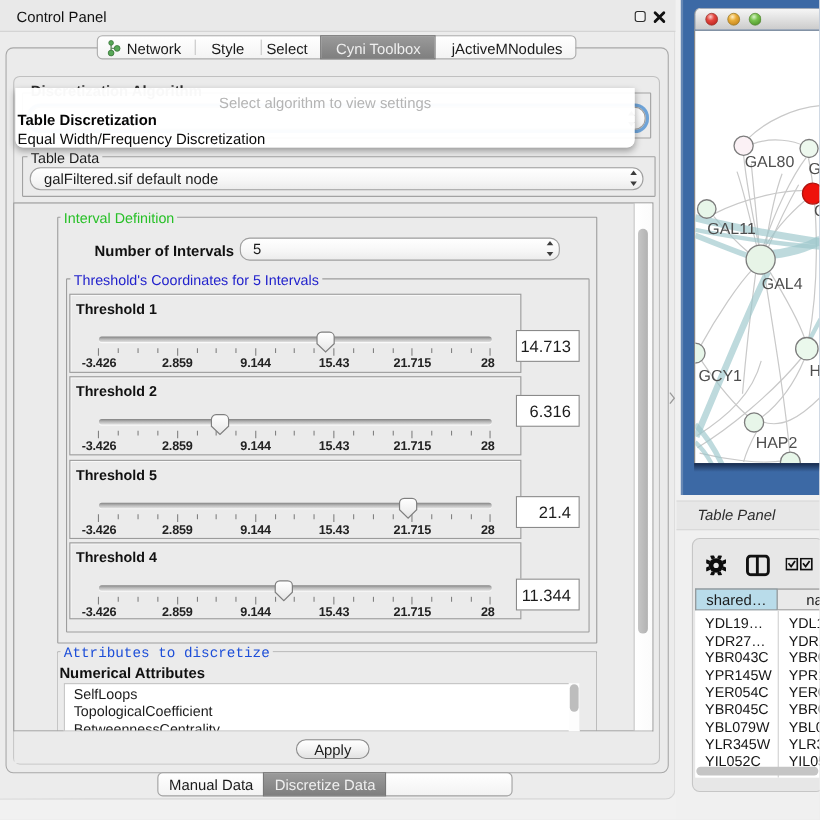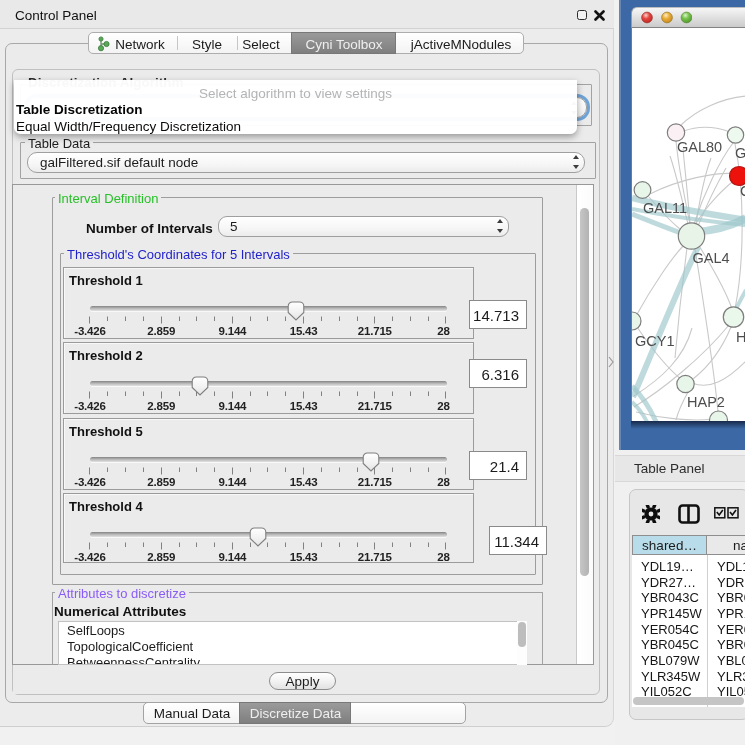--- a/index.html
+++ b/index.html
@@ -275,27 +275,27 @@
  <div style="position:absolute;left:185.0px;top:33px;width:18px;height:20px;"><svg width="18" height="20" viewBox="0 0 18 20">
         <defs>
           <linearGradient id="tg" x1="0.5" y1="0" x2="0.5" y2="1">
             <stop offset="0" stop-color="#ffffff"></stop>
             <stop offset="0.55" stop-color="#f2f2f2"></stop>
             <stop offset="1" stop-color="#e4e4e4"></stop>
           </linearGradient>
         </defs>
         <path d="M1.2,5.2 a4.2,4.2 0 0 1 4.2,-4.2 h7.2 a4.2,4.2 0 0 1 4.2,4.2 v6.2 l-7.8,7.6 l-7.8,-7.6 z" fill="url(#tg)" stroke="#7f7f7f" stroke-width="1.1"></path>
       </svg></div>
- <div class="vbox" style="top:32px;margin-left:20px;">
+ <div class="vbox" style="top:32px;">
       <span>11.344</span>
     </div>
 </div>
 
 <div class="group" style="left:52px;top:592px;width:491px;height:73px;border-bottom:none;"></div>
-<div class="gtitle" style="left:55px;top:586px;color:#8b5cf6;">Attributes to discretize</div>
+<div class="gtitle" style="left:55px;top:586px;color:#1d4ed8;font-family:Liberation Mono, monospace;">Attributes to discretize</div>
 <div class="abs blab" style="left:54px;top:604px;font-size:13.5px;">Numerical Attributes</div>
 <div class="abs" style="left:58px;top:621px;width:469px;height:44px;background:#fff;border:1px solid #c2c2c2;overflow:hidden;">
     <div style="position:absolute;left:8px;top:1px;font-size:13px;line-height:16px;">SelfLoops<br>TopologicalCoefficient<br>BetweennessCentrality</div>
   </div>
 <div class="abs" style="left:517px;top:621px;width:10px;height:44px;background:#fdfdfd;"></div>
 <div class="abs" style="left:518px;top:622px;width:8px;height:25px;background:#bdbdbd;border-radius:4px;"></div>
 
 <div class="abs" style="left:13px;top:665px;width:580px;height:29px;background:#ebebeb;"></div>
 <div class="abs" style="left:269px;top:672px;width:67px;height:18px;background:linear-gradient(#ffffff,#f3f3f3 50%,#e2e2e2);border:1px solid #8d8d8d;border-radius:9px;text-align:center;padding-top:1px;font-size:13.5px;">Apply</div>
 
@@ -393,21 +393,21 @@
   <text x="104" y="314">H</text>
   <text x="3" y="318">GCY1</text>
   <text x="55" y="379">HAP2</text>
  </g>
 </svg>
   </div>
 <div class="abs" style="left:631px;top:421px;width:114px;height:8px;background:linear-gradient(#17294a,rgba(60,105,165,0));"></div>
 
 <div class="abs" style="left:615px;top:450px;width:130px;height:295px;background:#f0f0f0;"></div>
 <div class="abs" style="left:615px;top:455px;width:130px;height:27px;background:#e7e7e7;border-top:1px solid #d8d8d8;border-bottom:1px solid #d8d8d8;"></div>
-<div class="abs" style="left:634px;top:461px;font-size:13.5px;color:#2c2c2c;">Table Panel</div>
+<div class="abs" style="left:634px;top:461px;font-size:13.5px;color:#2c2c2c;font-style:italic;">Table Panel</div>
 
 <div class="abs" style="left:629px;top:489px;width:120px;height:231px;background:#e7e7e7;border:1px solid #c6c6c6;border-radius:7px;"></div>
 
 <svg class="abs" style="left:642px;top:505px;" width="18" height="18" viewBox="0 0 18 18">
  <circle cx="9" cy="9" r="6.6" fill="#0d0d0d"></circle>
     <rect x="-1.9" y="-1.7" width="3.8" height="3.4" transform="translate(16.67,12.18) rotate(22.5)" fill="#0d0d0d"></rect>
     <rect x="-1.9" y="-1.7" width="3.8" height="3.4" transform="translate(12.18,16.67) rotate(67.5)" fill="#0d0d0d"></rect>
     <rect x="-1.9" y="-1.7" width="3.8" height="3.4" transform="translate(5.82,16.67) rotate(112.5)" fill="#0d0d0d"></rect>
     <rect x="-1.9" y="-1.7" width="3.8" height="3.4" transform="translate(1.33,12.18) rotate(157.5)" fill="#0d0d0d"></rect>
     <rect x="-1.9" y="-1.7" width="3.8" height="3.4" transform="translate(1.33,5.82) rotate(202.5)" fill="#0d0d0d"></rect>

